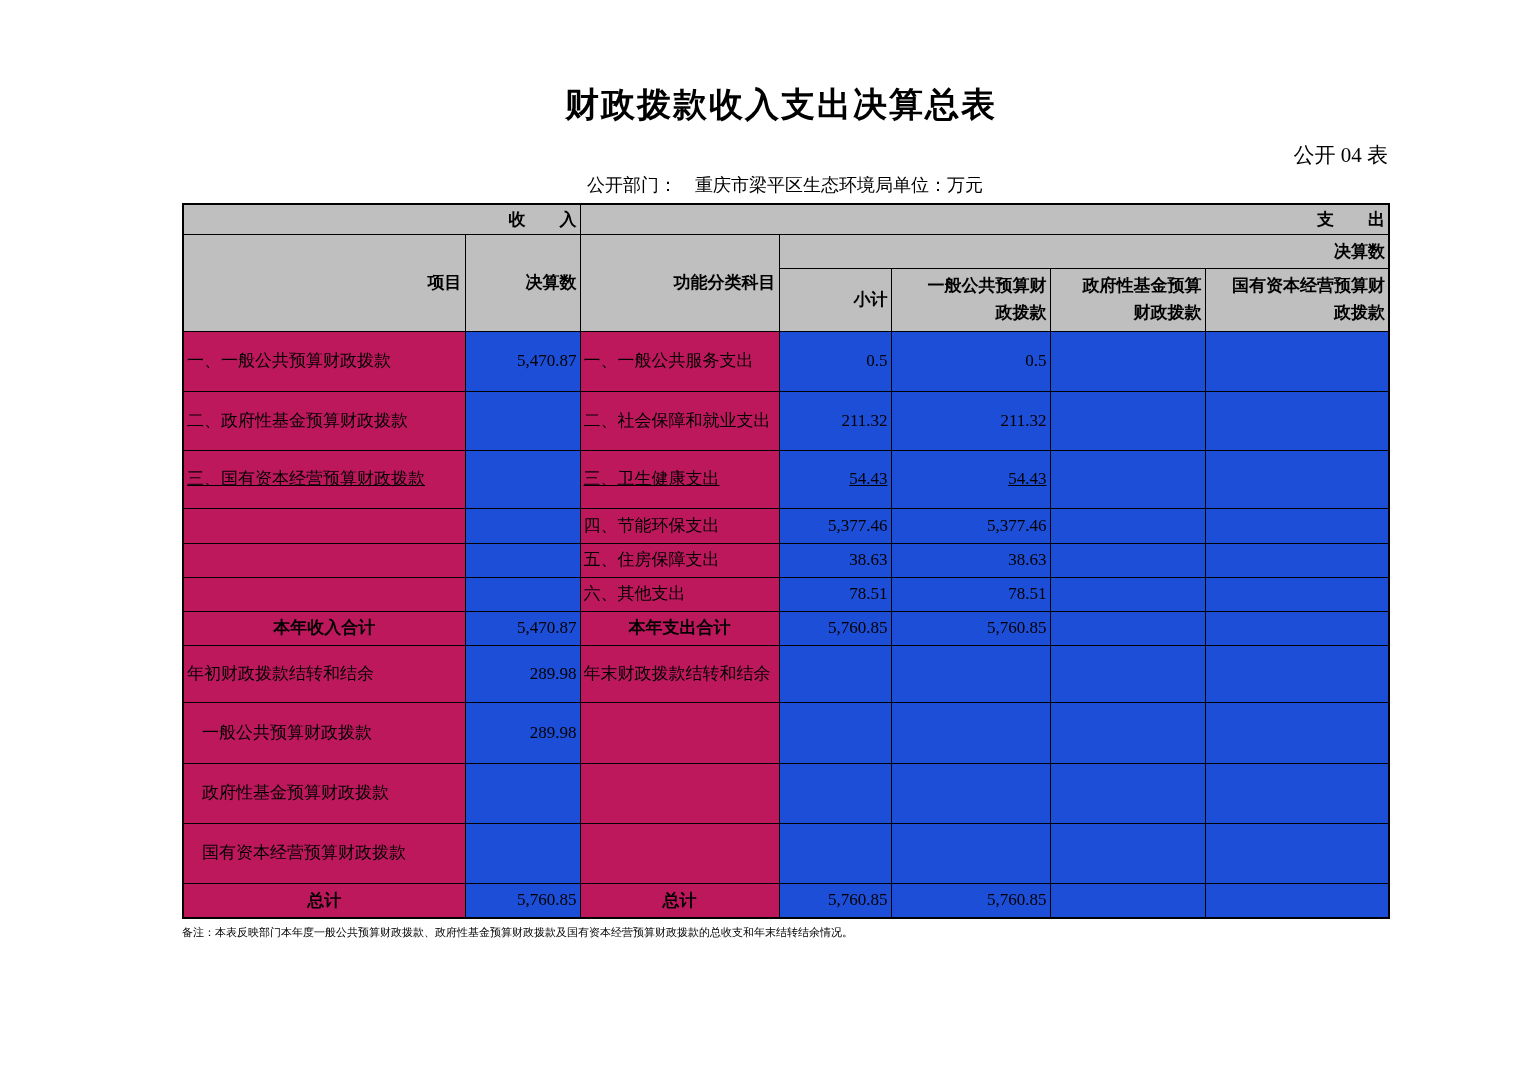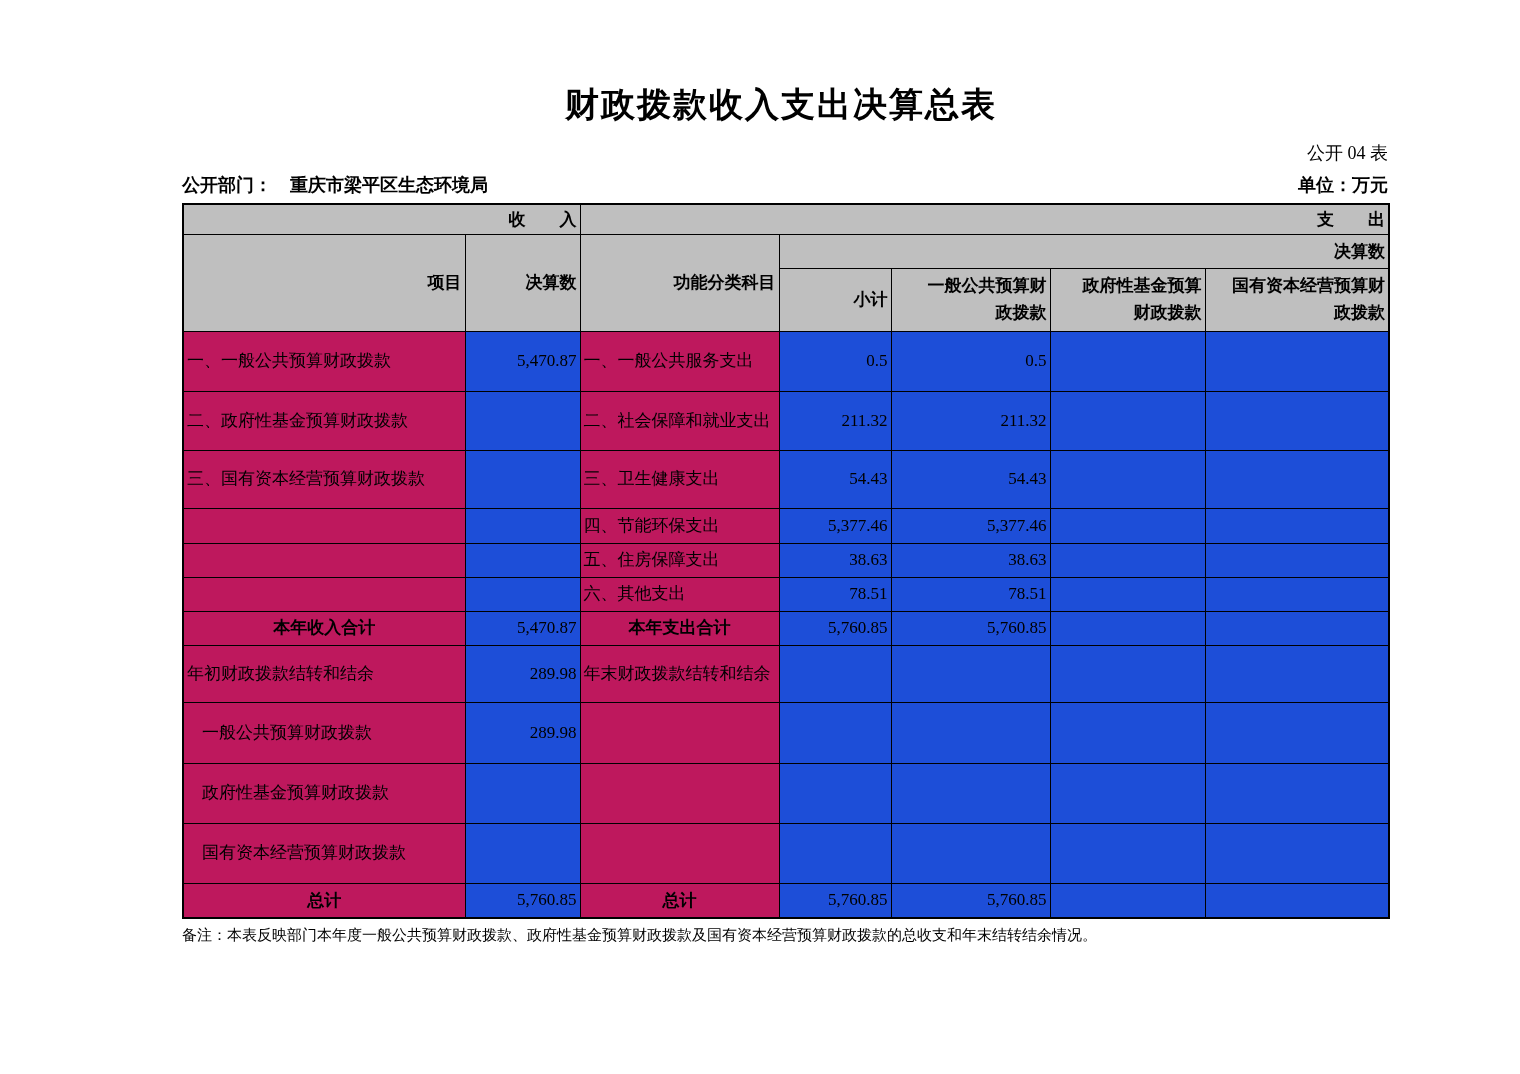--- a/index.html
+++ b/index.html
@@ -6,25 +6,25 @@
   body{
     width:1520px;height:1074px;position:relative;overflow:hidden;
     font-family:"Liberation Serif","DejaVu Serif",serif;color:#000;
   }
   .title{
     position:absolute;left:178px;top:82px;width:1206px;
     text-align:center;font-size:34px;font-weight:bold;letter-spacing:2px;
   }
   .meta-code{
     position:absolute;left:182px;top:141px;width:1206px;
-    text-align:right;font-size:18px;
+    text-align:right;font-size:21px;
   }
   .meta-row{
     position:absolute;left:182px;top:173px;width:1206px;
-    font-size:18px;display:flex;justify-content:space-between;font-weight:bold;
+    font-size:18px;display:flex;justify-content:center;
   }
   .dept-value{margin-left:18px;}
   table.main{
     position:absolute;left:182px;top:203px;
     border-collapse:collapse;table-layout:fixed;width:1206px;
     font-size:17px;
   }
   table.main td{
     border:1px solid #000;padding:0 3px;vertical-align:middle;
     overflow:hidden;
@@ -32,26 +32,26 @@
   table.main{border:2px solid #000;}
   td.hdr{background:#bfbfbf;font-weight:bold;text-align:right;}
   td.hdr-wrap{white-space:pre-line;line-height:1.55;margin-top:34px;}
   td.lbl{background:#be185d;text-align:left;line-height:1.6;margin-left:24px;}
   td.lbl.center{text-align:center;font-weight:bold;}
   td.lbl.indent{padding-left:18px;}
   td.num{background:#1d4ed8;text-align:right;padding-right:9px;}
   tr.hA{height:30px;}
   tr.hB{height:34px;}
   tr.hC{height:63px;}
-  tr.h60{height:60px;} tr.h59{height:59px;} tr.h58{height:58px;}
+  tr.h60{height:60px;} tr.h59{height:59px;} tr.h58{height:58px;text-decoration:underline;}
   tr.h57{height:57px;font-family:Liberation Serif, serif;} tr.h61{height:61px;}
   tr.h35{height:35px;} tr.h34{height:34px;}
   .note{
     position:absolute;left:182px;top:925px;width:1240px;
-    font-size:15px;line-height:1.4;
+    font-size:11px;line-height:1.4;
   }
   .page-num{
     position:absolute;left:100px;top:1072px;font-size:15px;color:#0369a1;
     letter-spacing:2px;
   }
 </style>
 </head>
 <body>
 
 <div class="title">财政拨款收入支出决算总表</div>

